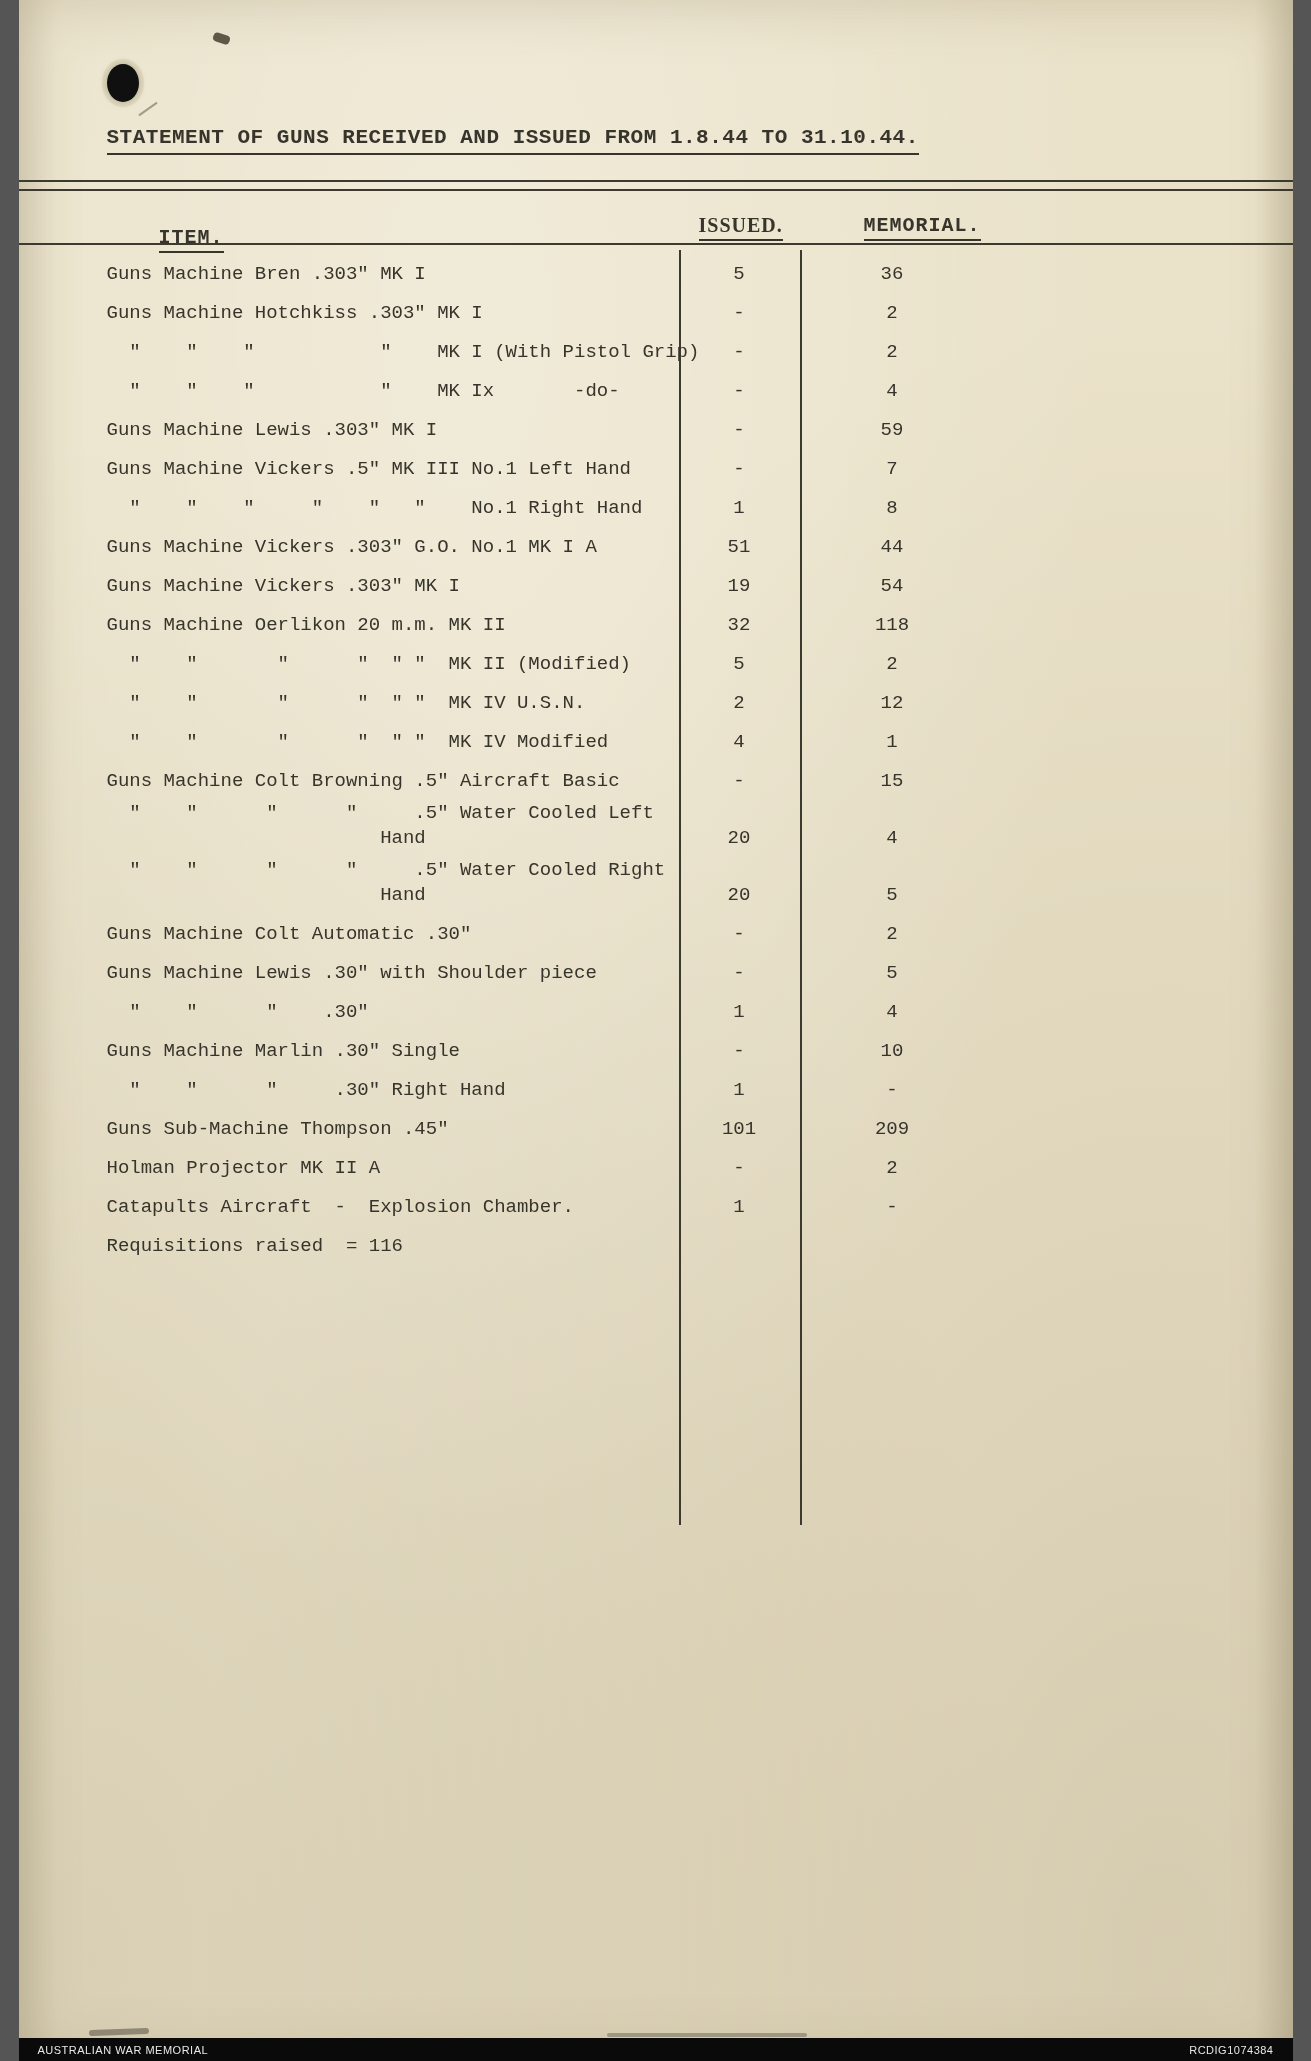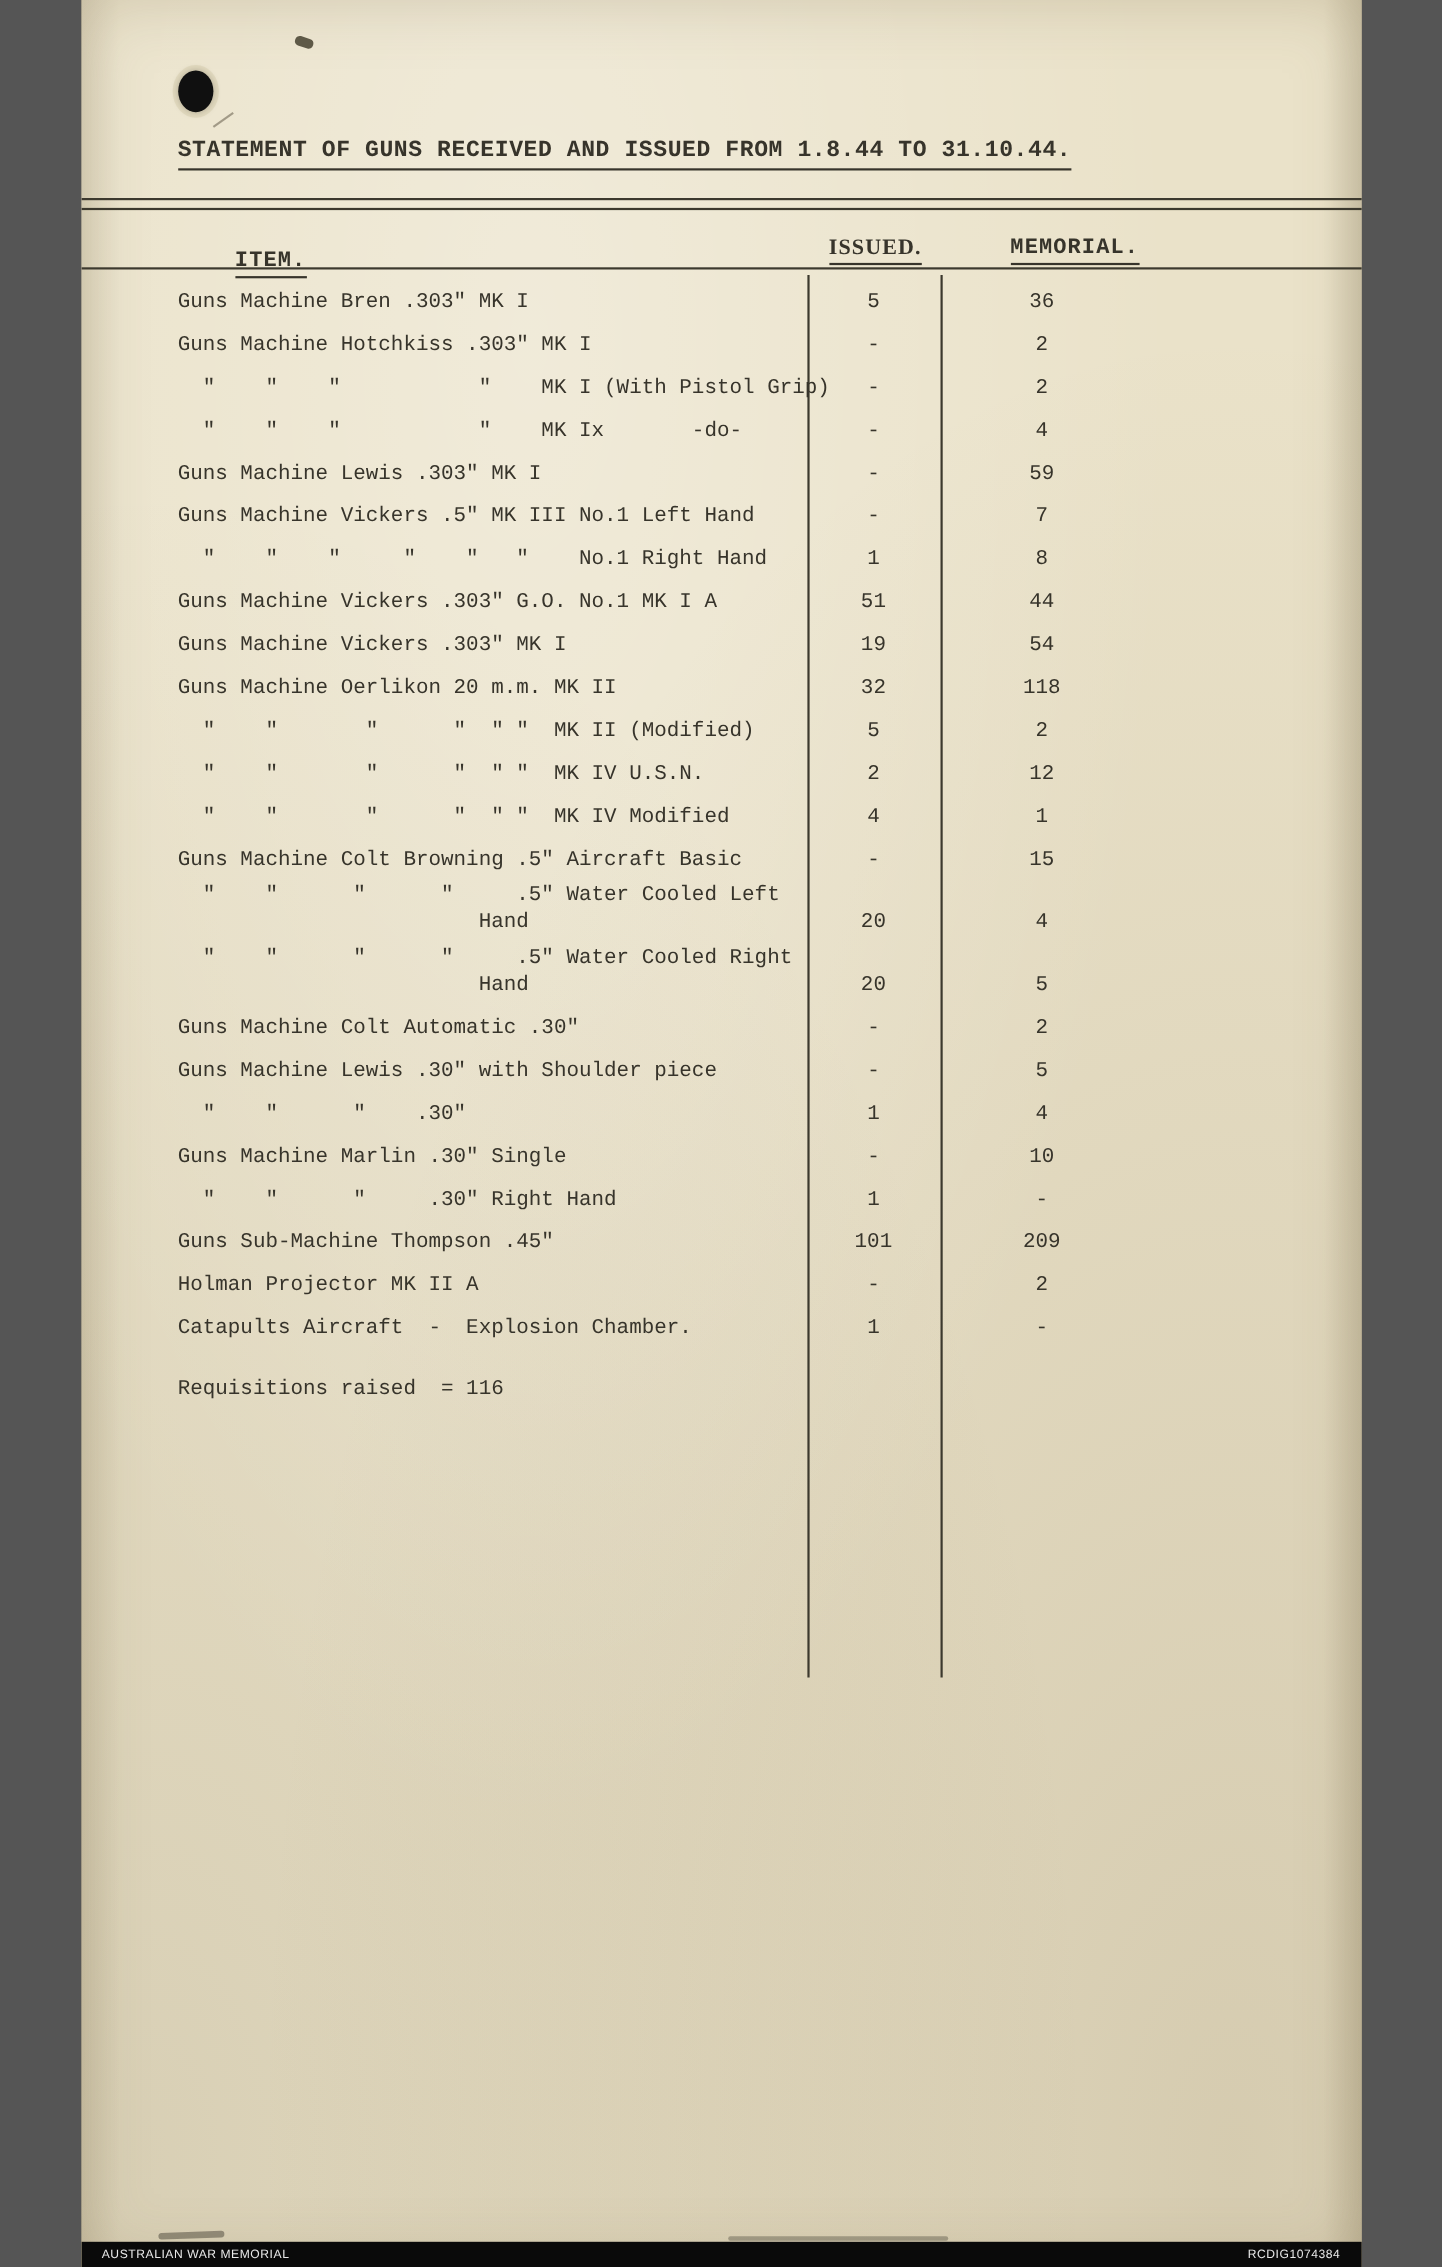--- a/index.html
+++ b/index.html
@@ -1,18 +1,18 @@
 <!DOCTYPE html>
 <html><head>
 <meta charset="utf-8">
 <style>
   html,body { margin:0; padding:0; background:#555; }
   .scan {
     position: relative;
-    width: 1164px;
+    width: 1274px;
     height: 2061px;
     margin: 0 auto;
     background-color: #eae2c9;
     background-image:
       radial-gradient(ellipse at 35% 15%, rgba(255,255,255,0.30), transparent 55%),
       radial-gradient(ellipse at 90% 95%, rgba(120,100,60,0.18), transparent 60%),
       radial-gradient(ellipse at 5% 95%, rgba(110,95,60,0.14), transparent 55%),
       linear-gradient(90deg, rgba(90,80,50,0.10) 0%, rgba(0,0,0,0) 3%, rgba(0,0,0,0) 97%, rgba(90,80,50,0.16) 100%);
     box-shadow: inset 0 0 60px rgba(120,100,60,0.25);
     overflow: hidden;
@@ -83,21 +83,21 @@
     padding-bottom: 7px;
     font-size: 19px;
   }
   .cell-num {
     text-align: center;
     line-height: 25px;
     padding-bottom: 7px;
     font-size: 19px;
   }
   .summary {
-    margin-top: 16px;
+    margin-top: 0;
   }
   .summary-line {
     white-space: pre;
     padding-left: 88px;
     line-height: 38px;
     font-size: 19px;
   }
   .edge-smudge-1 {
     position: absolute; left: 70px; bottom: 26px;
     width: 60px; height: 6px; background: #3a362a; opacity: .45;

